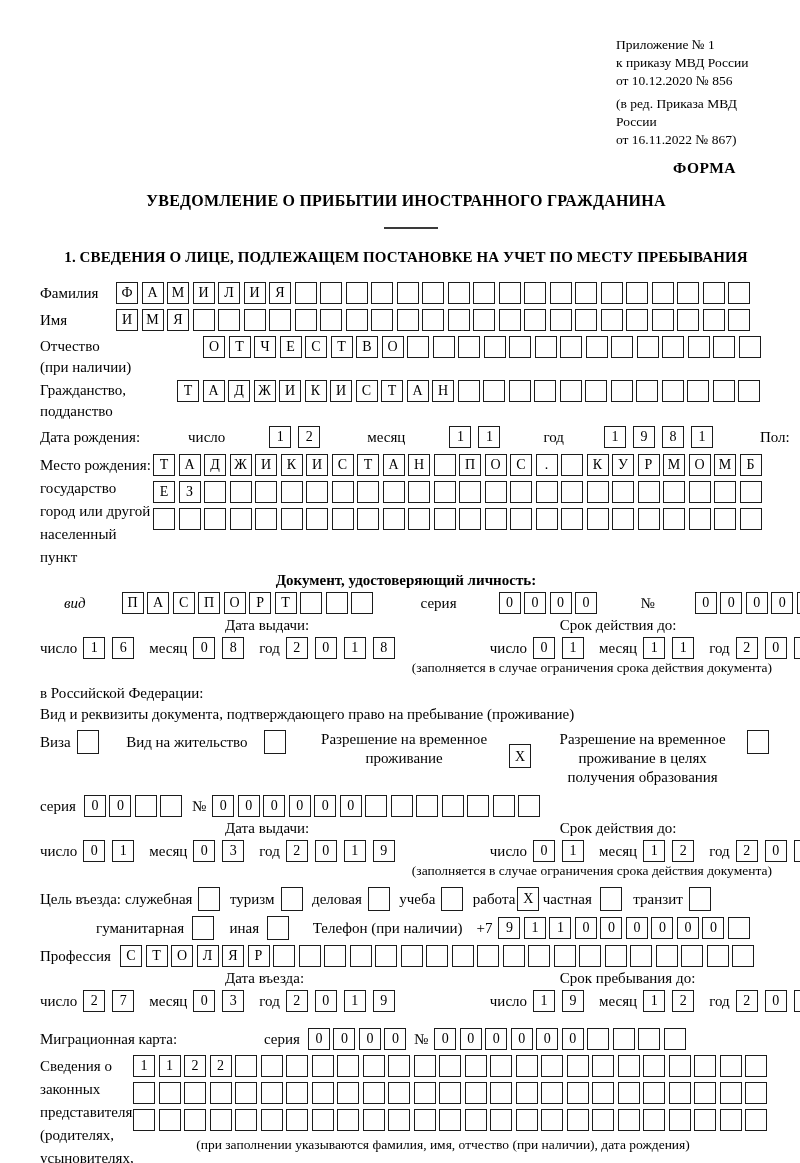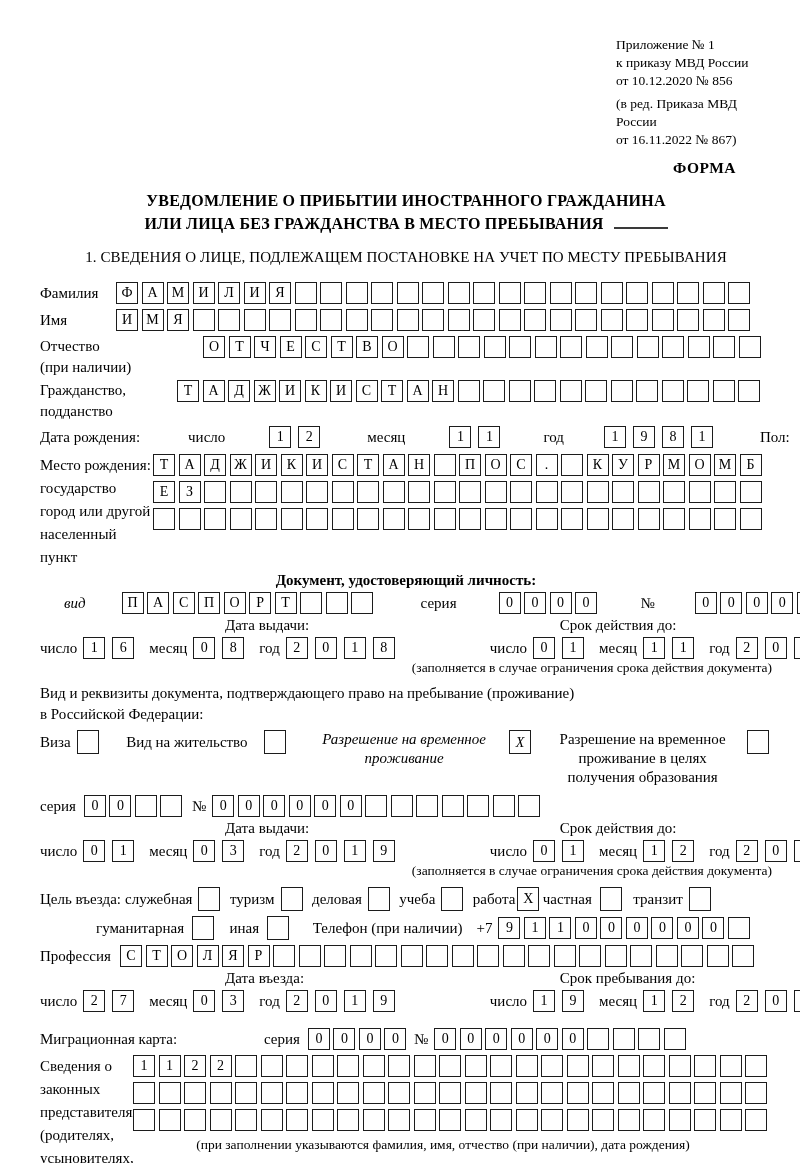--- a/index.html
+++ b/index.html
@@ -5,21 +5,21 @@
   * { box-sizing: border-box; }
   html,body { margin:0; padding:0; background:#fff; }
   .page { width:800px; height:1163px; background:#fff; color:#000;
           font-family:"Liberation Serif","DejaVu Serif",serif; font-size:15px;
           padding:36px 28px 0 40px; overflow:hidden; position:relative; }
   .annex { margin-left:576px; font-size:13.5px; line-height:18px; }
   .annex .note-top { margin-top:5px; }
   .forma { text-align:right; font-weight:bold; font-size:15.5px; margin:10px 36px 0 0; letter-spacing:.5px; }
   .title { text-align:center; font-weight:bold; font-size:16px; margin-top:12px; line-height:23px; letter-spacing:.2px; }
   .uline { display:inline-block; width:54px; border-bottom:2.2px solid #3a3a3a; height:13px; margin-left:10px; }
-  .sec-h { font-weight:normal; font-size:15px; margin-top:14px; text-align:center; letter-spacing:.1px; }
+  .sec-h { font-weight:bold; font-size:15px; margin-top:14px; text-align:center; letter-spacing:.1px; }
   .row { display:flex; align-items:center; }
   .top { align-items:flex-start; }
   .lbl { flex:none; }
   .lbl2 { line-height:21px; }
   .cells { display:inline-flex; flex:none; }
   .cell { width:22px; height:22px; border:1.5px solid #1c1c1c; margin-right:3.5px;
           display:inline-flex; align-items:center; justify-content:center;
           font-size:14px; flex:none; background:#fff; }
   .cb { width:22px; height:24px; }
   .dt .cell { margin-right:7px; }
@@ -62,21 +62,21 @@
     <div>к приказу МВД России</div>
     <div>от 10.12.2020 № 856</div>
     <div class="note-top">(в ред. Приказа МВД России</div>
     <div>от 16.11.2022 № 867)</div>
   </div>
 
   <div class="forma">ФОРМА</div>
 
   <div class="title">
     <div>УВЕДОМЛЕНИЕ О ПРИБЫТИИ ИНОСТРАННОГО ГРАЖДАНИНА</div>
-    <div><span>ИЛИ ЛИЦА БЕЗ ГРАЖДАНСТВА В МЕСТО ПРЕБЫВАНИЯ</span><span class="uline"></span></div>
+    <div><span class="uline"></span></div>
   </div>
 
   <div class="sec-h">1. СВЕДЕНИЯ О ЛИЦЕ, ПОДЛЕЖАЩЕМ ПОСТАНОВКЕ НА УЧЕТ ПО МЕСТУ ПРЕБЫВАНИЯ</div>
 
   <div class="row mt16">
     <span class="lbl w76">Фамилия</span>
     <span class="cells">
         <span class="cell">Ф</span>
         <span class="cell">А</span>
         <span class="cell">М</span>
@@ -394,34 +394,34 @@
             <span class="cell">2</span>
             <span class="cell">0</span>
             <span class="cell">2</span>
           </span>
       </div>
     </div>
   </div>
   <div class="note-r">(заполняется в случае ограничения срока действия документа)</div>
 
   <div class="intro">
+    <div>в Российской Федерации:</div>
     <div>Вид и реквизиты документа, подтверждающего право на пребывание (проживание)</div>
-    <div>в Российской Федерации:</div>
   </div>
 
   <div class="cbrow">
     <div class="opt">
       <span class="t mr6">Виза</span>
       <span class="cell cb"></span>
     </div>
     <div class="opt ml24">
       <span class="t">Вид на жительство</span>
       <span class="cell cb ml16"></span>
     </div>
-    <div class="opt top ml20" style="align-items:flex-start;font-style:italic;">
+    <div class="opt top ml20" style="align-items:flex-end;">
       <span class="optlbl w190 wrap">Разрешение на временное проживание</span>
       <span class="cell cb ml10">X</span>
     </div>
     <div class="opt top ml10" style="align-items:flex-start;">
       <span class="optlbl w196 wrap">Разрешение на временное проживание в целях получения образования</span>
       <span class="cell cb ml6"></span>
     </div>
   </div>
 
   <div class="row mt8">

